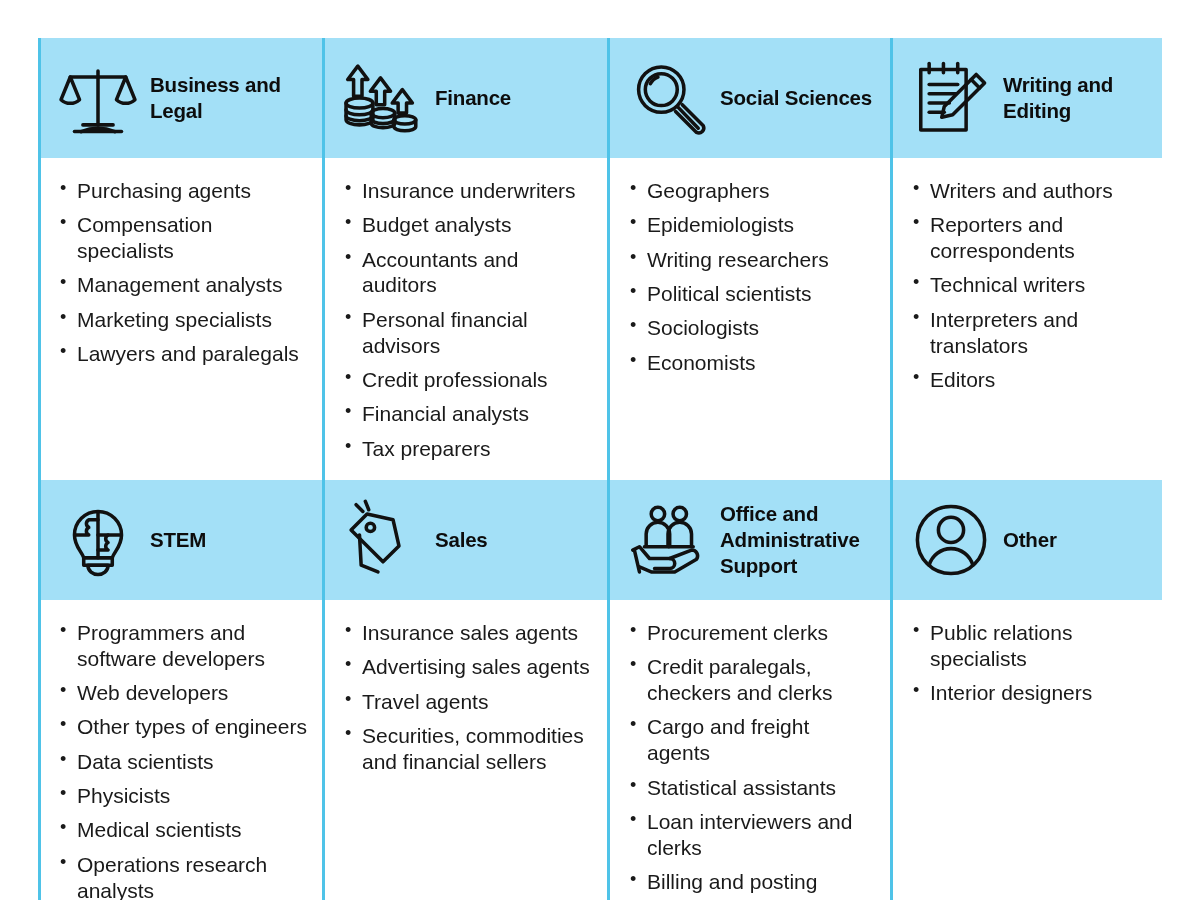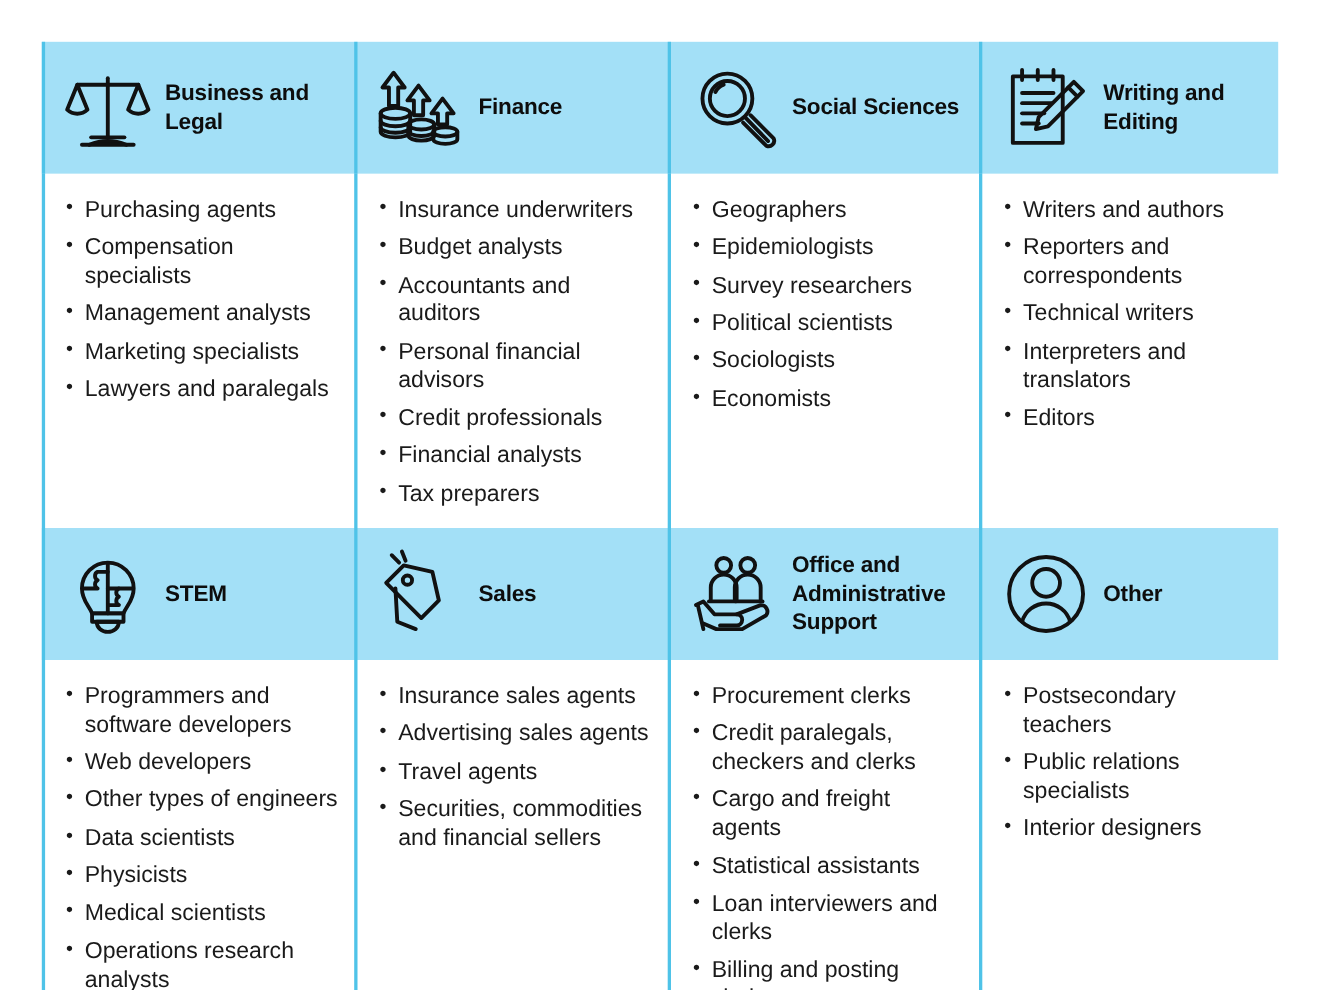--- a/index.html
+++ b/index.html
@@ -228,21 +228,21 @@
             <li>Financial analysts</li>
             <li>Tax preparers</li>
           </ul>
         </div>
       </div>
       <div class="cell row1 divider-left">
         <div class="body">
           <ul class="joblist">
             <li>Geographers</li>
             <li>Epidemiologists</li>
-            <li>Survey researchers</li>
+            <li>Writing researchers</li>
             <li>Political scientists</li>
             <li>Sociologists</li>
             <li>Economists</li>
           </ul>
         </div>
       </div>
       <div class="cell row1 divider-left">
         <div class="body">
           <ul class="joblist">
             <li>Writers and authors</li>
@@ -352,20 +352,19 @@
             <li>Cargo and freight agents</li>
             <li>Statistical assistants</li>
             <li>Loan interviewers and clerks</li>
             <li>Billing and posting clerks</li>
           </ul>
         </div>
       </div>
       <div class="cell row2 divider-left">
         <div class="body">
           <ul class="joblist">
-            <li>Postsecondary teachers</li>
             <li>Public relations specialists</li>
             <li>Interior designers</li>
           </ul>
         </div>
       </div>
     </div>
 </div>
 
 </body></html>

